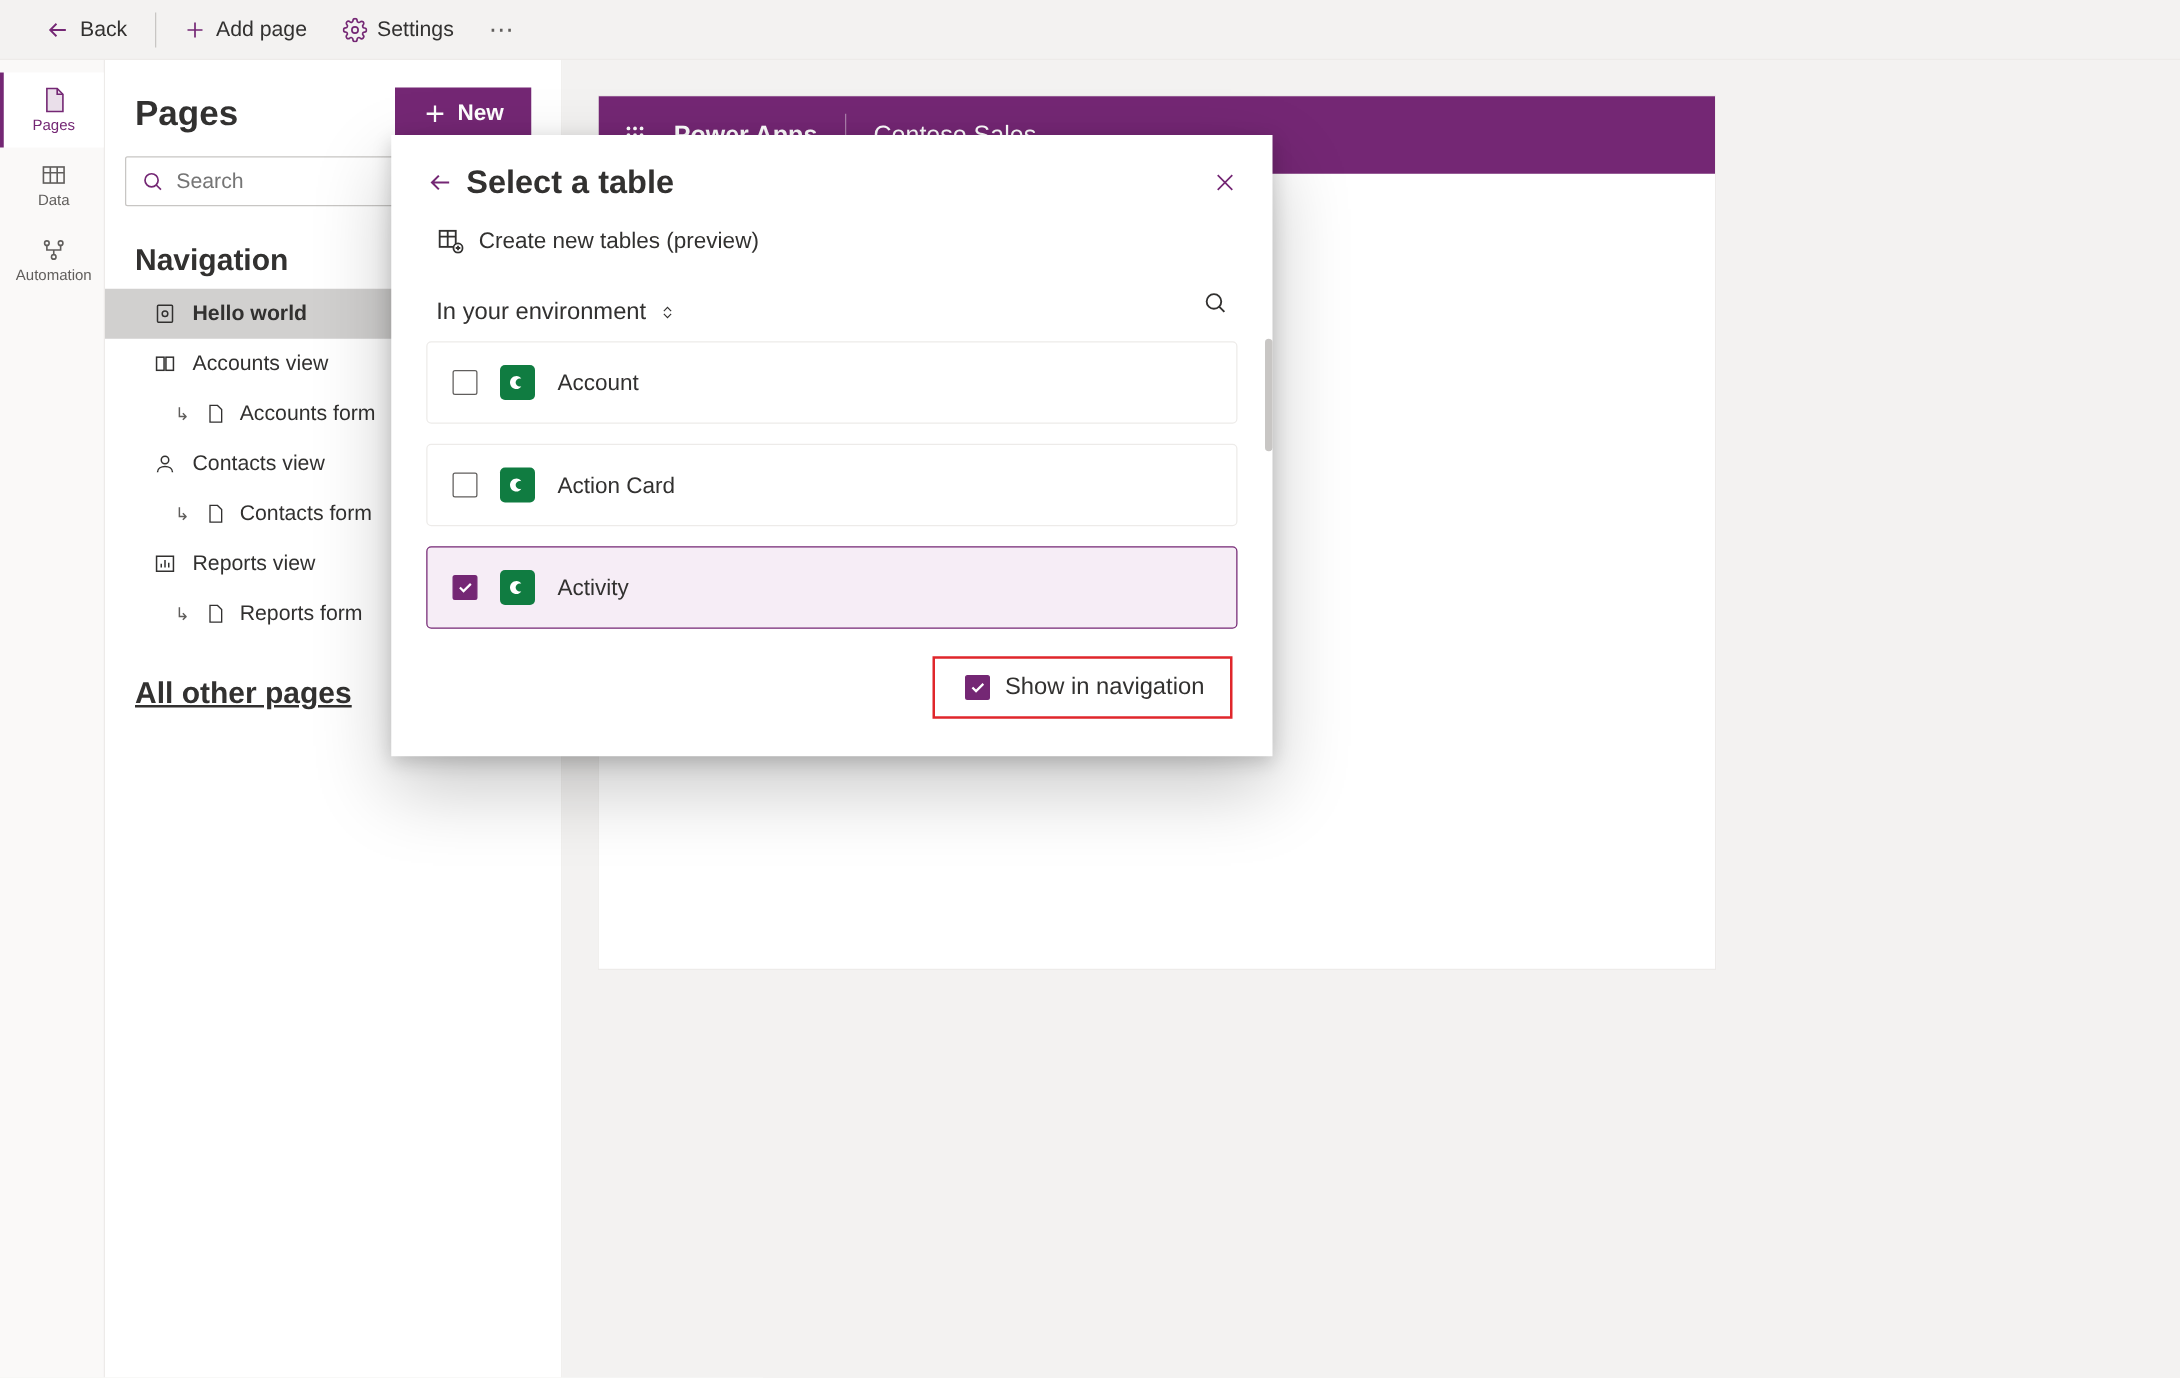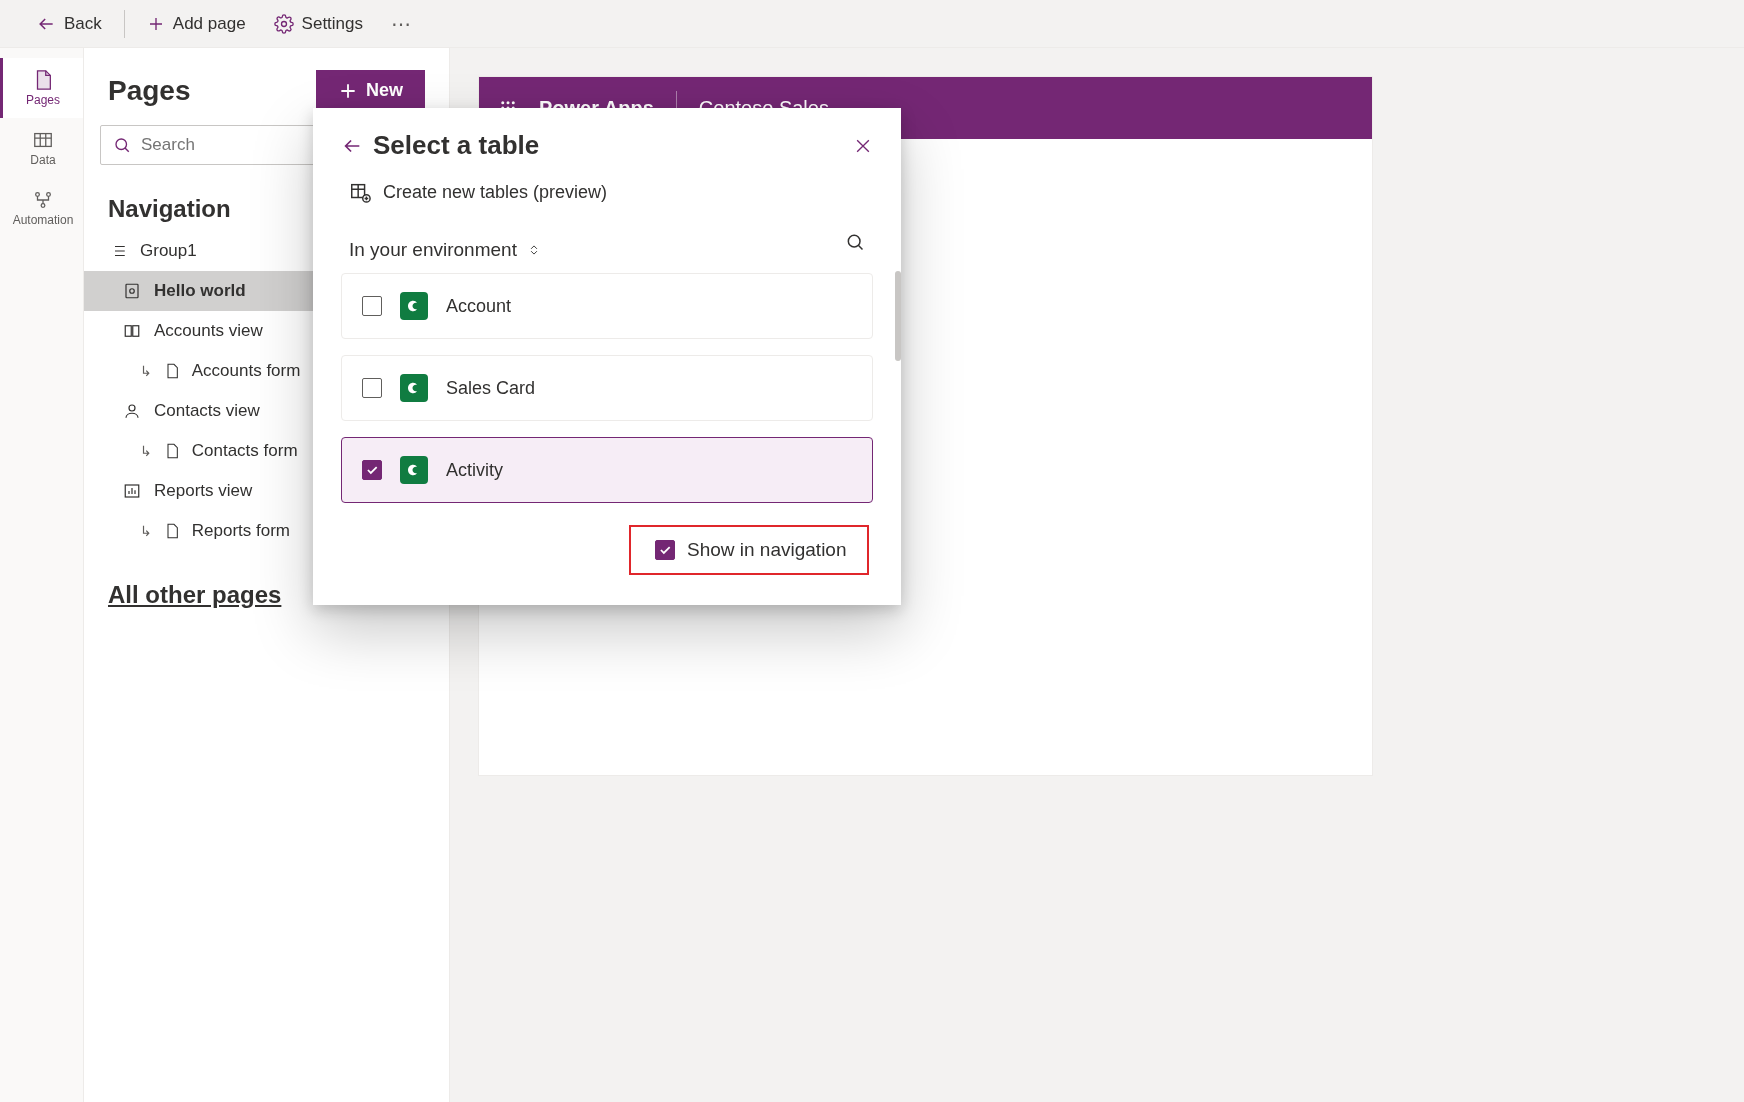--- a/index.html
+++ b/index.html
@@ -160,21 +160,21 @@
     }
     .dialog-backdrop {
       position: absolute;
       top: 0; left: 0; right: 0; bottom: 0;
       pointer-events: none;
     }
     .dialog {
       position: absolute;
       top: 108px;
       left: 313px;
-      width: 588px;
+      width: 705px;
       background: #fff;
       box-shadow: 0 25.6px 57.6px rgba(0,0,0,.22), 0 4.8px 14.4px rgba(0,0,0,.18);
       pointer-events: auto;
       padding-bottom: 30px;
     }
     .dialog-header {
       display: flex;
       align-items: center;
       padding: 22px 28px 6px;
       gap: 10px;
@@ -377,28 +377,20 @@
         <span style="color:#742774;">
           <svg width="18" height="18" viewBox="0 0 24 24" fill="none" stroke="currentColor" stroke-width="1.8">
               <circle cx="11" cy="11" r="7"></circle>
               <path d="M21 21l-5-5"></path>
             </svg>
         </span>
         <input placeholder="Search" style="">
       </div>
     </div>
     <div class="nav-heading">Navigation</div>
-    <div class="nav-item">
-      <span class="nv-icon">
-        <svg width="18" height="18" viewBox="0 0 24 24" fill="none" stroke="currentColor" stroke-width="1.6">
-            <path d="M8 6h13M8 12h13M8 18h13M3 6h.01M3 12h.01M3 18h.01"></path>
-          </svg>
-      </span>
-      <span>Group1</span>
-    </div>
     <div class="nav-item sub selected">
       <span class="nv-icon">
         <svg width="18" height="18" viewBox="0 0 24 24" fill="none" stroke="currentColor" stroke-width="1.6">
             <rect x="4" y="3" width="16" height="18" rx="1"></rect>
             <circle cx="12" cy="12" r="3"></circle>
           </svg>
       </span>
       <span>Hello world</span>
     </div>
     <div class="nav-item sub">
@@ -536,21 +528,21 @@
         </div>
         <span>Account</span>
       </div>
       <div class="table-item">
         <div class="chk"></div>
         <div class="tbl-icon">
           <svg width="18" height="18" viewBox="0 0 24 24" fill="white">
               <path d="M4 12c0-4 3-7 7-7 2 0 4 1 5 3-3-1-6 1-6 4s3 5 6 4c-1 2-3 3-5 3-4 0-7-3-7-7z"></path>
             </svg>
         </div>
-        <span>Sales Card</span>
+        <span>Action Card</span>
       </div>
       <div class="table-item sel">
         <div class="chk checked">
           <svg width="14" height="14" viewBox="0 0 24 24" fill="none" stroke="currentColor" stroke-width="3">
               <path d="M5 12l5 5L20 7"></path>
             </svg>
         </div>
         <div class="tbl-icon">
           <svg width="18" height="18" viewBox="0 0 24 24" fill="white">
               <path d="M4 12c0-4 3-7 7-7 2 0 4 1 5 3-3-1-6 1-6 4s3 5 6 4c-1 2-3 3-5 3-4 0-7-3-7-7z"></path>

